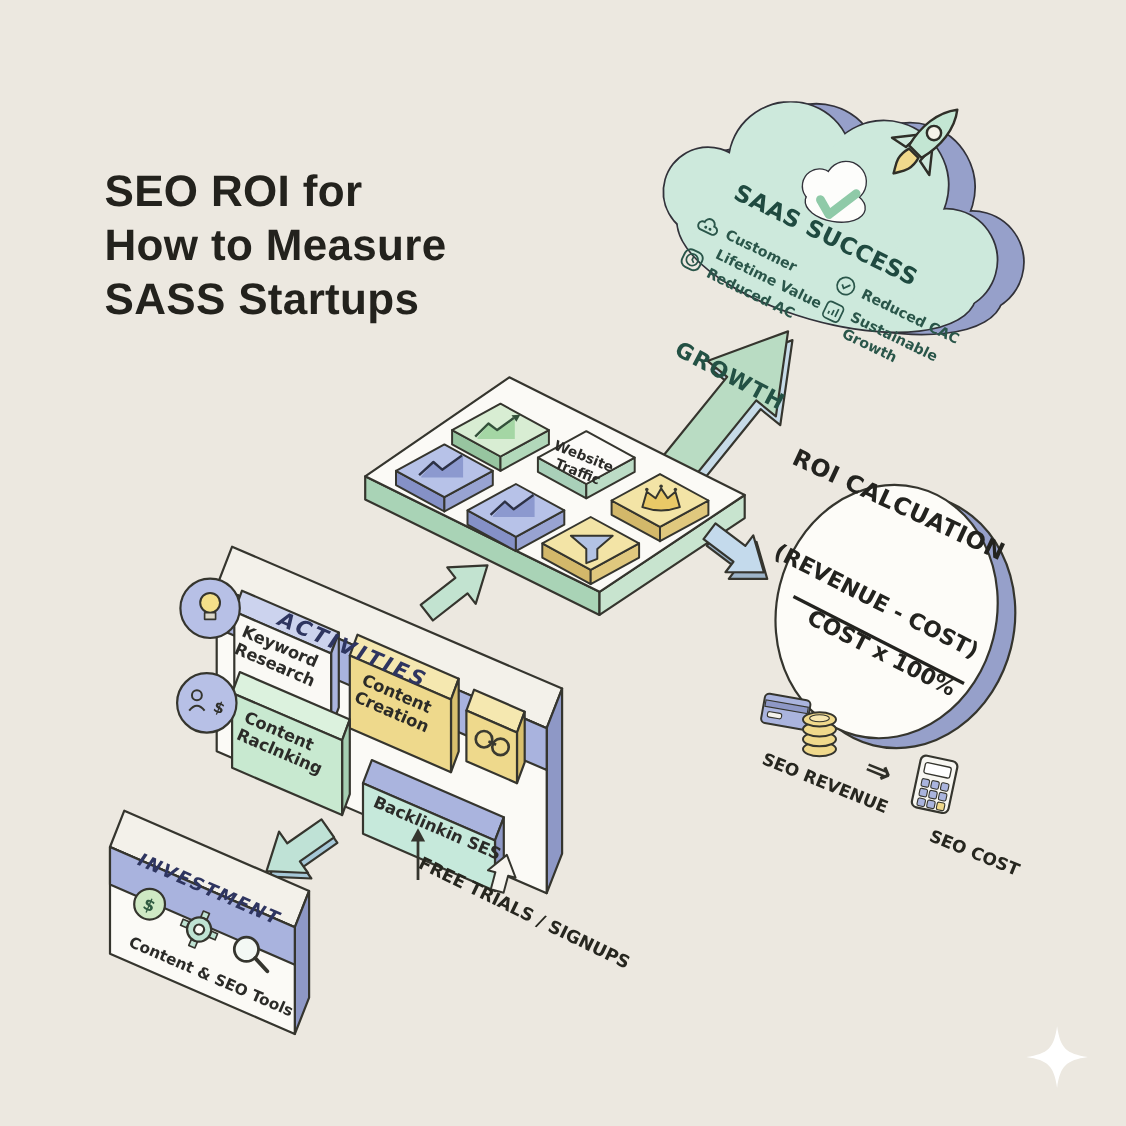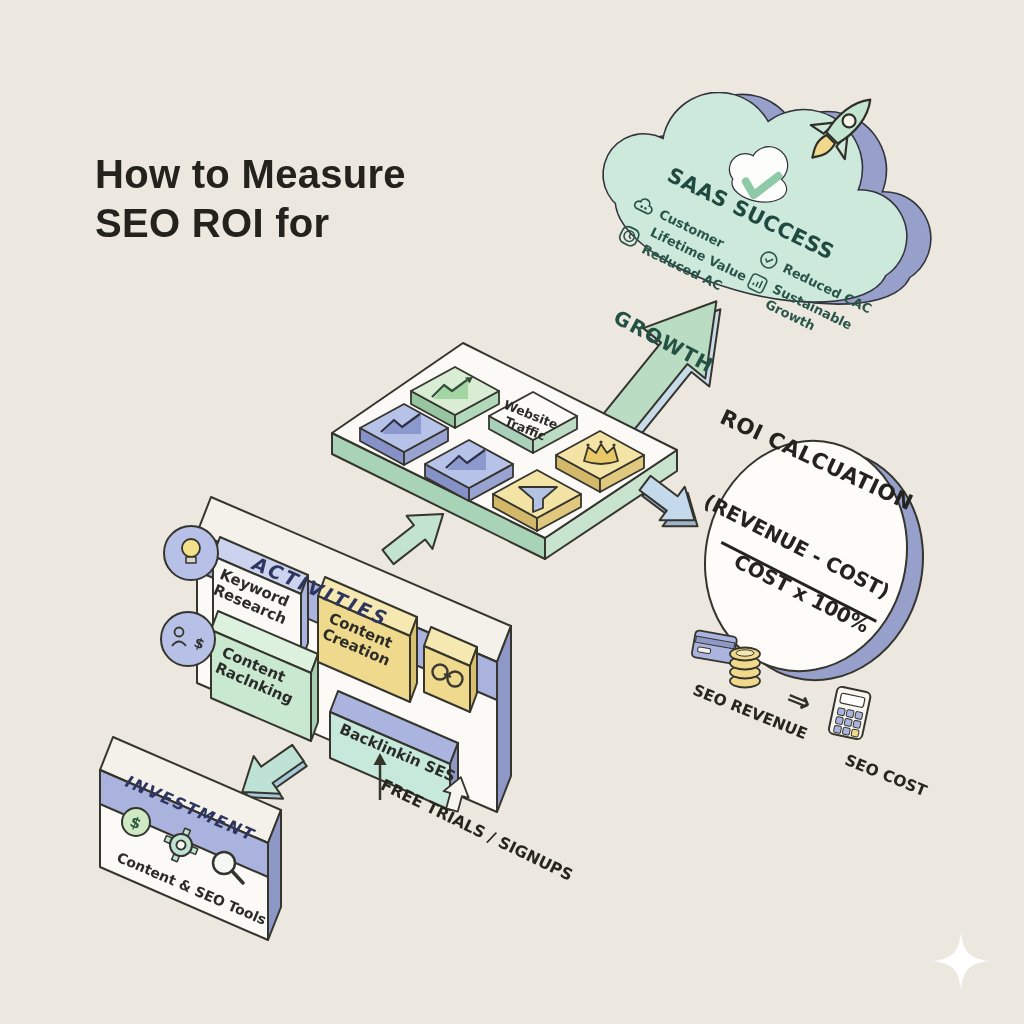--- a/index.html
+++ b/index.html
@@ -270,22 +270,23 @@
     <g transform="translate(50,52) rotate(45)" stroke="#2f2f28" stroke-width="2.2" stroke-linejoin="round">
       <path d="M-6,16 C-10,30 -3,36 0,42 C3,36 10,30 6,16 Z" fill="#f0d98c"></path>
       <path d="M-8,0 L-24,20 L-9,17 Z" fill="#cfe9dc"></path>
       <path d="M8,0 L24,20 L9,17 Z" fill="#cfe9dc"></path>
       <path d="M0,-40 C11,-26 13,-6 8,14 L-8,14 C-13,-6 -11,-26 0,-40 Z" fill="#c3e6d3"></path>
       <circle cx="0" cy="-10" r="6.5" fill="#f5f2e8"></circle>
     </g>
   </svg>
 
   <div id="title">
+    <div>SEO ROI for</div>
     <div>How to Measure</div>
-    <div>SEO ROI for</div>
+    <div>SASS Startups</div>
   </div>
 
   <div class="lbl cloud-txt" style="left:674px;top:163px;transform:rotate(26deg);font-size:21px;letter-spacing:.5px;color:#1f4a40;">SAAS SUCCESS</div>
 
   <div class="abs row" style="left:638px;top:192px;transform:rotate(26deg);transform-origin:0 0;align-items:flex-start;">
     <div class="col" style="gap:9px;">
       <svg width="23" height="23" viewBox="0 0 24 24">
         <path d="M6,16 a4,4 0 1 1 1,-8 a5,5 0 0 1 10,0 a4,4 0 1 1 1,8 z" fill="none" stroke="#2a564a" stroke-width="1.8"></path>
         <circle cx="10" cy="12" r="1.4" fill="#2a564a"></circle>
           <circle cx="14.5" cy="12" r="1.4" fill="#2a564a"></circle>

